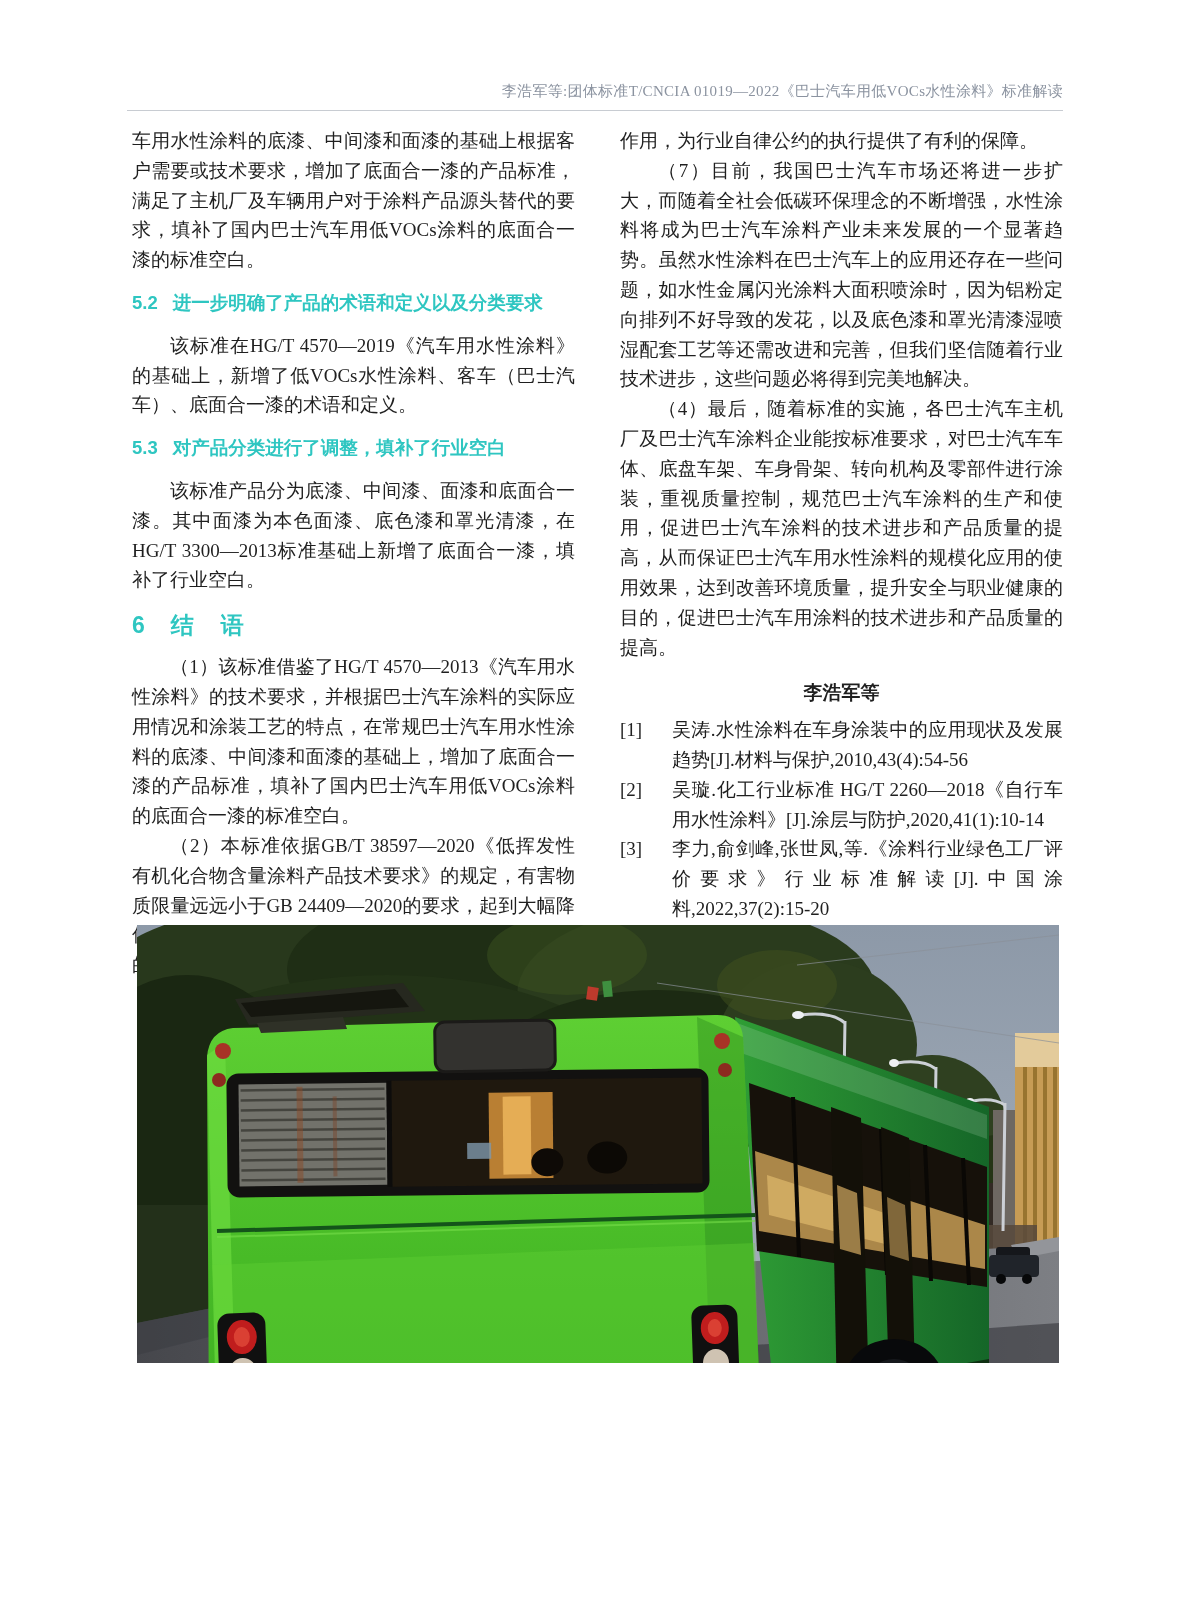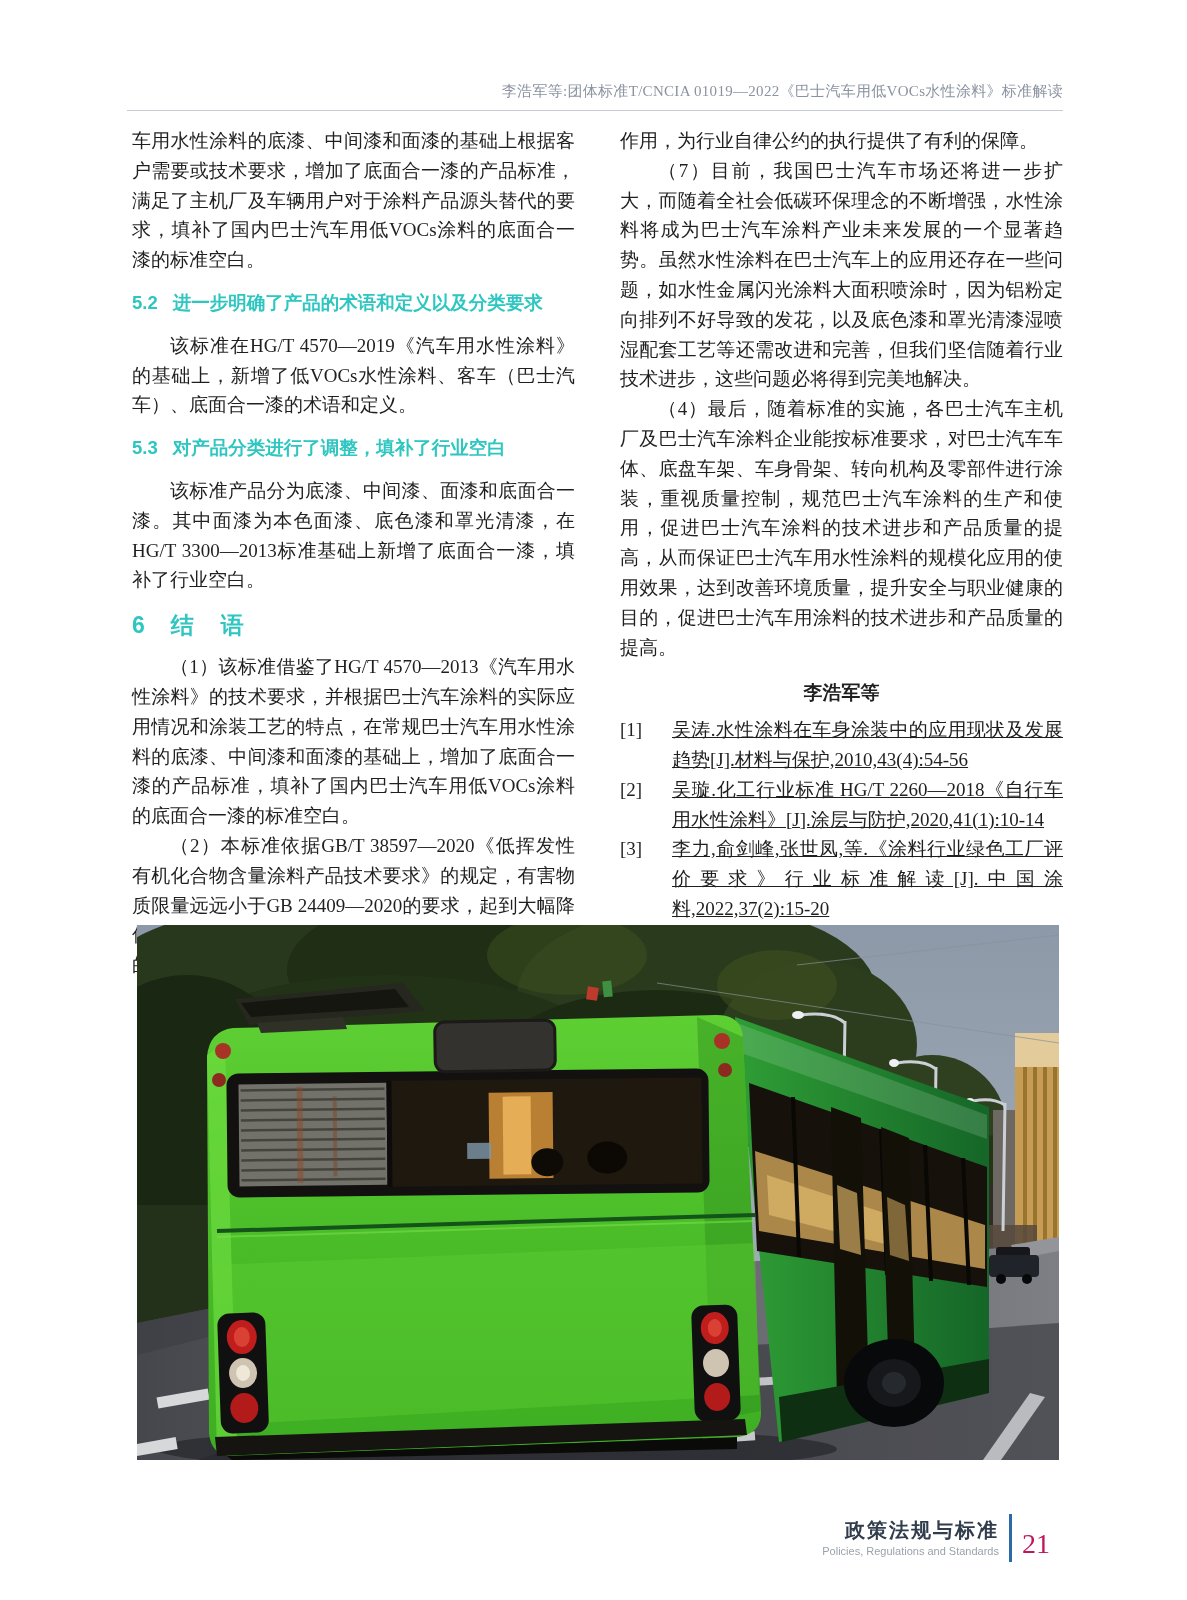--- a/index.html
+++ b/index.html
@@ -1,18 +1,18 @@
 <!DOCTYPE html>
 <html><head>
 <meta charset="utf-8">
 <style>
   * { box-sizing: border-box; }
   html,body { margin:0; padding:0; background:#ffffff; }
   .page {
-    position:relative; width:1187px; height:1600px; background:#ffffff;
+    position:relative; width:1187px; height:1363px; background:#ffffff;
     overflow:hidden;
     font-family:"Liberation Serif","DejaVu Serif",serif;
   }
   
   .header {
     position:absolute; top:82px; left:127px; width:936px;
     text-align:right; font-size:15px; color:#8b93a0; letter-spacing:0.3px;
   }
   .header-rule {
     position:absolute; top:110px; left:127px; width:936px; height:1px;
@@ -41,21 +41,21 @@
     margin:14px 0 11px 0; line-height:32px; letter-spacing:2px;
   }
   h2.chap .hnum { margin-right:24px; }
   .refs-title {
     font-family:"Liberation Sans","DejaVu Sans",sans-serif;
     font-weight:bold; font-size:19px; color:#1f1f1f;
     text-align:center; margin:16px 0 7px 0; line-height:29.8px;
   }
   .ref { display:flex; margin:0; }
   .refnum { flex:none; width:34px; }
-  .reftext { flex:1; padding-left:18px; text-align:justify;text-decoration:underline; }
+  .reftext { flex:1; padding-left:18px; text-align:justify; }
   .logo {
     text-align:right; margin-top:2px; padding-right:4px;
     font-family:"Liberation Sans","DejaVu Sans",sans-serif;
   }
   .logo-cn { color:#1d5aa4; font-weight:bold; font-size:17px; letter-spacing:1.5px; line-height:18px;}
   .logo-cn .reg { font-size:9px; vertical-align:top; margin-left:1px;}
   .logo-en { color:#1d5aa4; font-size:8.5px; letter-spacing:0.6px; line-height:11px; }
   
   .photo {
     position:absolute; left:137px; top:925px; width:922px; height:535px;

